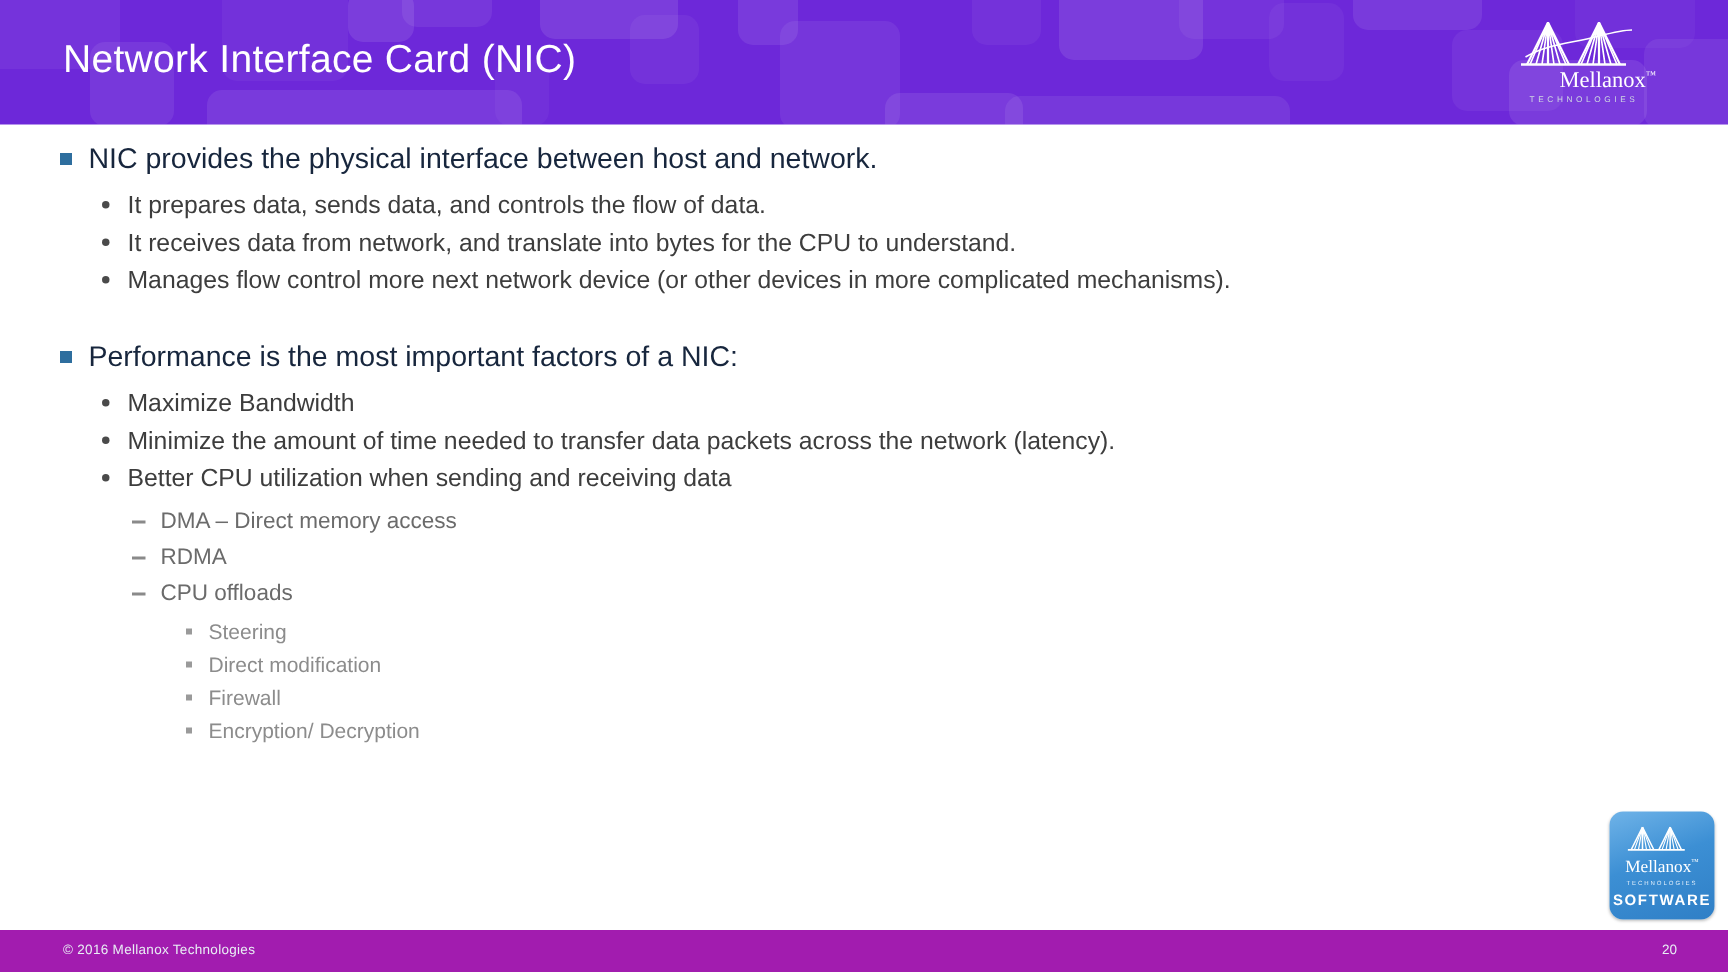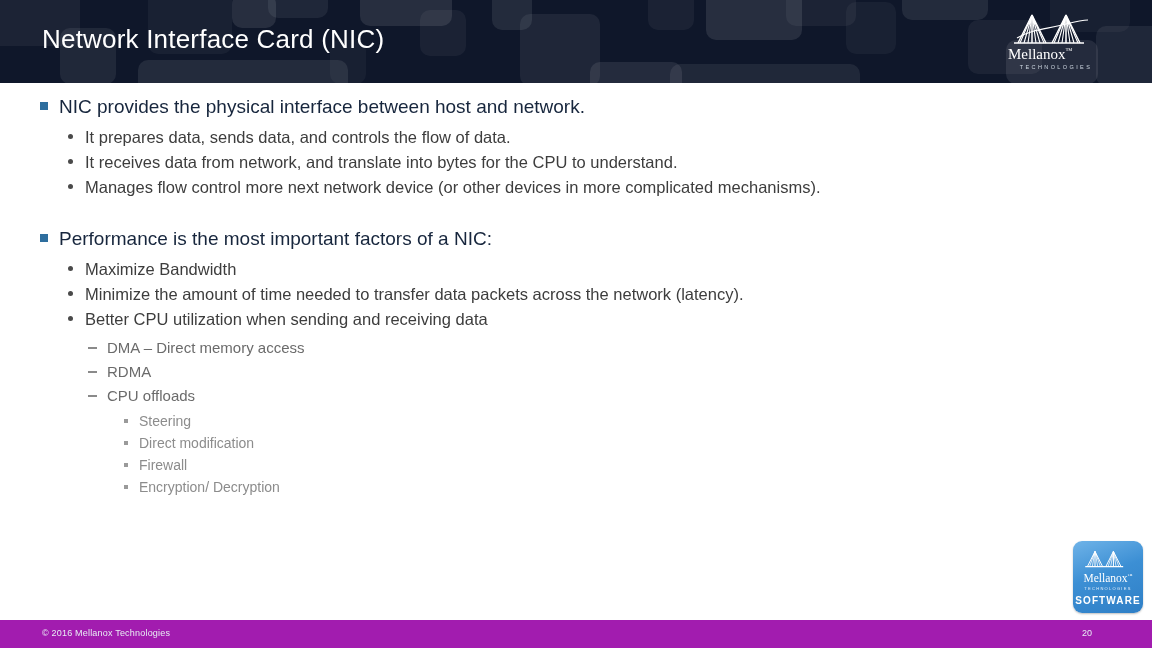--- a/index.html
+++ b/index.html
@@ -7,42 +7,42 @@
     width:1152px; height:648px;
     background:#ffffff;
     font-family:"Liberation Sans", sans-serif;
     overflow:hidden;
   }
   .slide { position:relative; width:1152px; height:648px; background:#ffffff; }
 
   
   .header {
     position:absolute; left:0; top:0; width:1152px; height:83px;
-    background:#0f172a;
+    background:#6d28d9;
     overflow:hidden;
   }
   .header-pattern { position:absolute; inset:0; }
   .header-pattern i {
     position:absolute; display:block; border-radius:10px;
     background:#ffffff;
   }
   .header-title {
     position:absolute; left:42px; top:24px;
     font-size:26px; color:#ffffff; letter-spacing:0.2px;
     font-weight:400; white-space:nowrap; z-index:5;
   }
 
   
   .logo-hdr {
     position:absolute; right:48px; top:12px;
     width:96px; height:62px; z-index:6;
   }
   .logo-hdr svg { display:block; }
   .logo-word {
-    text-align:left; color:#ffffff; font-size:15px;
+    text-align:right; color:#ffffff; font-size:15px;
     font-family:"Liberation Serif", serif; line-height:1;
     margin-top:1px; letter-spacing:0px;
   }
   .logo-word sup { font-size:7px; vertical-align:super; }
   .logo-sub {
     text-align:center; color:#cfd8e2; font-size:5.5px;
     letter-spacing:2.4px; margin-top:2px;
     font-family:"Liberation Sans", sans-serif;
   }
 
@@ -115,21 +115,21 @@
   
   .footer {
     position:absolute; left:0; top:620px; width:1152px; height:28px;
     background:#a21caf;
   }
   .footer-left {
     position:absolute; left:42px; top:8px;
     font-size:9px; color:#e8eef4; letter-spacing:0.2px;
   }
   .footer-page {
-    position:absolute; right:60px; top:8px;
+    position:absolute; right:34px; top:8px;
     font-size:9px; color:#e8eef4;text-align:right;
   }
 </style>
 </head>
 <body>
 
 <div class="slide">
 
   <div class="header">
     <div class="header-pattern">

